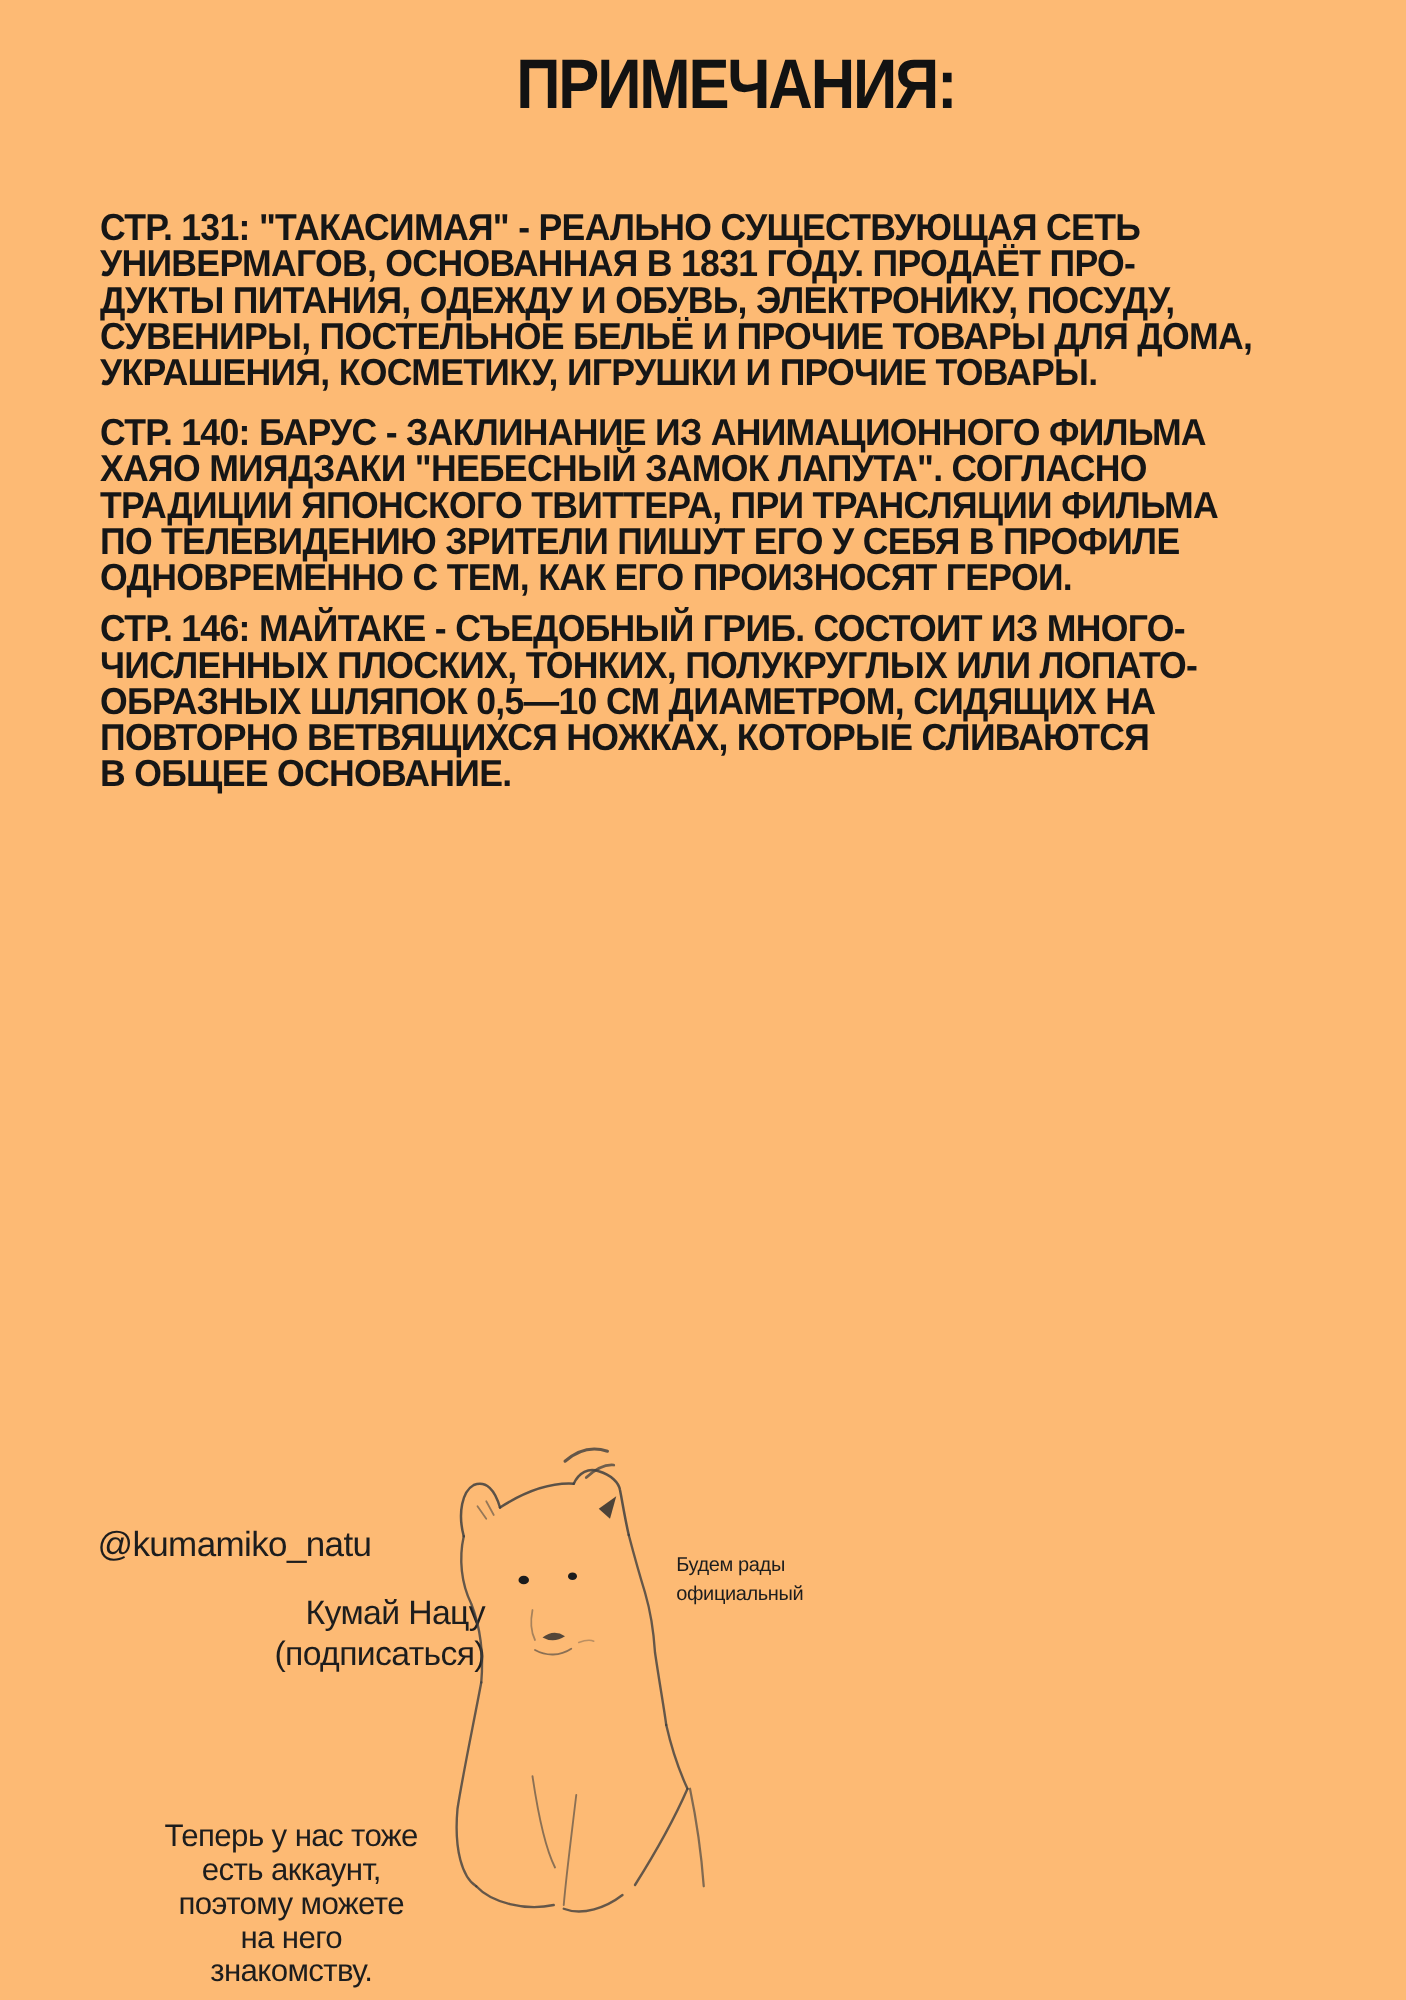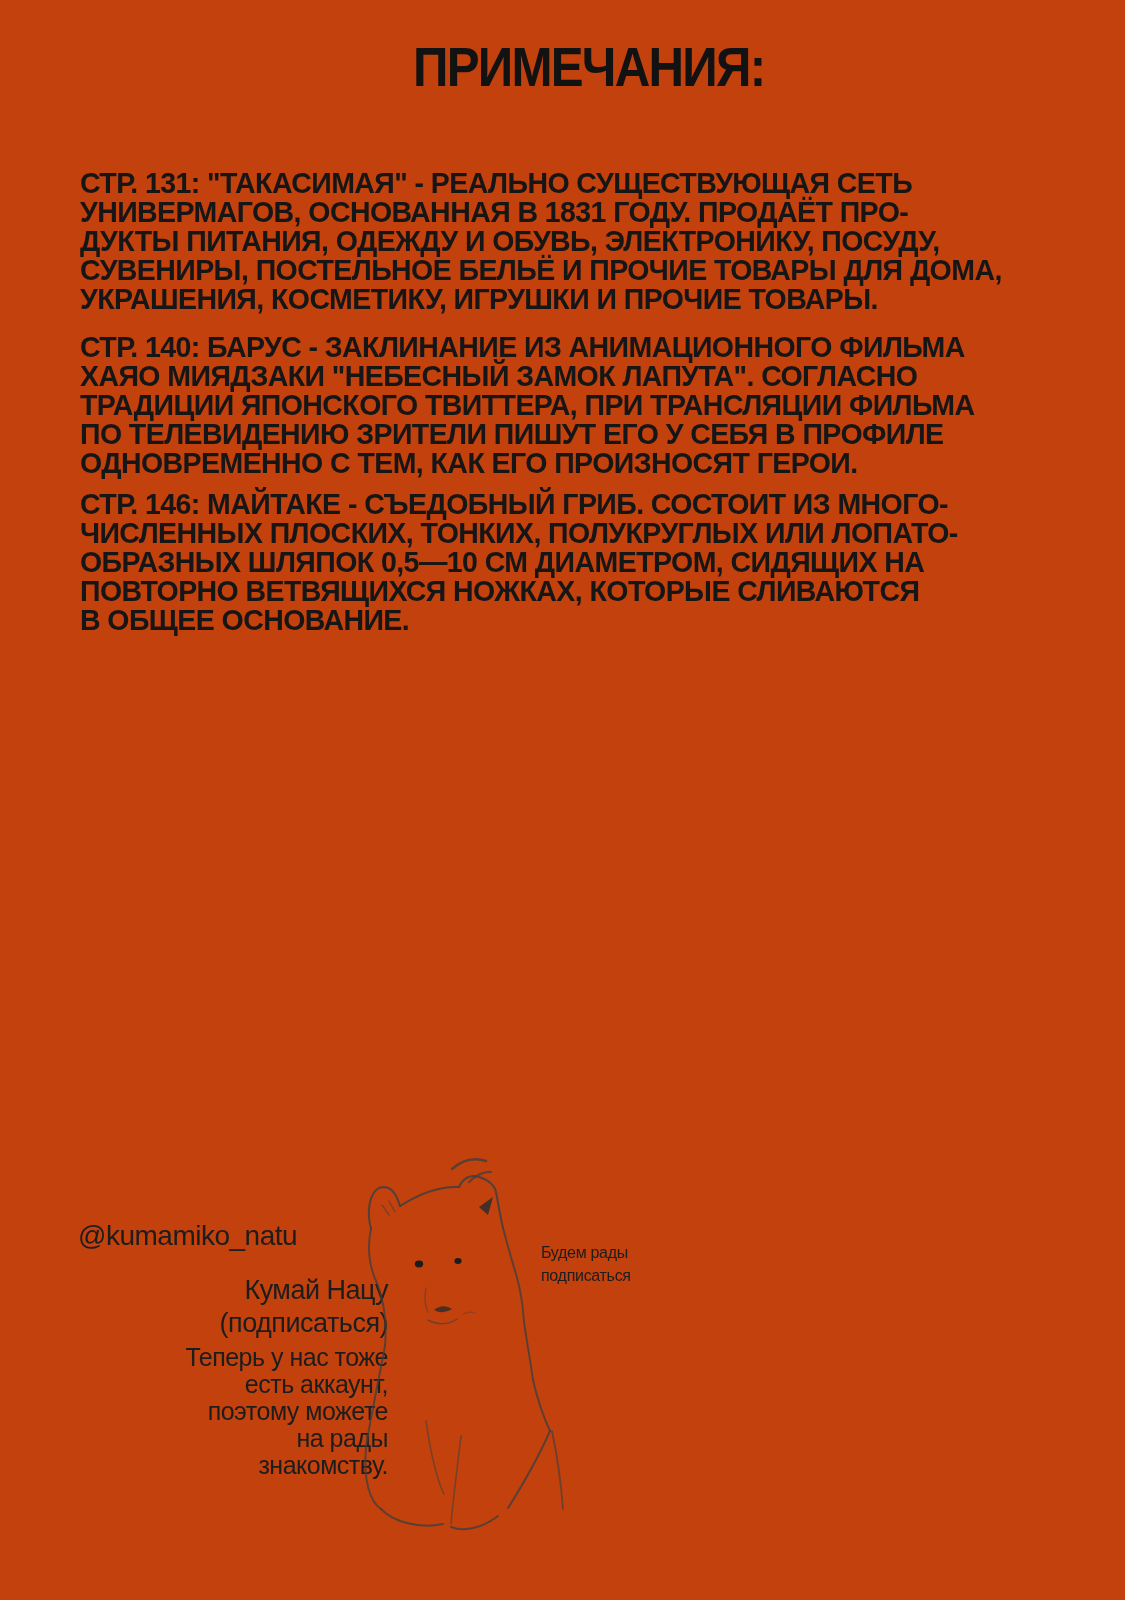--- a/index.html
+++ b/index.html
@@ -1,38 +1,38 @@
 <!DOCTYPE html>
 <html><head>
 <meta charset="utf-8">
 <style>
   html,body{margin:0;padding:0;background:#d8d8d8;}
   .page{
     position:relative;width:1125px;height:1600px;margin:0 auto;
-    background:#c2410c;overflow:hidden;
+    background:#fdba74;overflow:hidden;
     font-family:"Liberation Sans", sans-serif;color:#141414;
   }
   .page-title{
     position:absolute;left:413px;top:34px;
     font-size:56px;font-weight:bold;letter-spacing:-2px;white-space:nowrap;
     transform:scaleX(0.88);transform-origin:left top;color:#121212;
   }
   .note{
     position:absolute;left:80px;
     font-size:30px;font-weight:bold;line-height:29px;letter-spacing:-0.6px;
     white-space:nowrap;transform:scaleX(0.95);transform-origin:left top;
     color:#161616;
   }
   .note-1{top:168px}
   .note-2{top:332px}
   .note-3{top:489px}
   .hand{position:absolute;color:#1d1d1d;font-weight:normal;}
   .handle{left:78px;top:1220px;width:310px;text-align:left;font-size:28px;letter-spacing:-0.5px;}
   .account{left:78px;top:1274px;width:310px;text-align:right;font-size:27px;line-height:33px;letter-spacing:-0.5px;}
-  .subscribe{left:78px;top:1344px;width:310px;text-align:right;font-size:25px;line-height:27px;letter-spacing:-0.5px;}
+  .subscribe{left:78px;top:1456px;width:310px;text-align:center;font-size:25px;line-height:27px;letter-spacing:-0.5px;}
   .bear-caption{left:541px;top:1241px;font-size:16px;line-height:23px;letter-spacing:-0.3px;}
   .bear-wrap{position:absolute;left:330px;top:1125px;width:310px;height:480px;}
 </style>
 </head>
 <body>
 
 <div class="page">
 
   <div class="page-title">ПРИМЕЧАНИЯ:</div>
 
@@ -60,26 +60,26 @@
 
   <div class="hand handle">@kumamiko_natu</div>
   <div class="hand account">
       <div>Кумай Нацу</div>
       <div>(подписаться)</div>
     </div>
   <div class="hand subscribe">
       <div>Теперь у нас тоже</div>
       <div>есть аккаунт,</div>
       <div>поэтому можете</div>
-      <div>на рады</div>
+      <div>на него</div>
       <div>знакомству.</div>
     </div>
   <div class="hand bear-caption">
       <div>Будем рады</div>
-      <div>подписаться</div>
+      <div>официальный</div>
     </div>
 
   <div class="bear-wrap">
     <svg viewBox="0 0 310 480" width="310" height="480" xmlns="http://www.w3.org/2000/svg">
       <g fill="none" stroke="#3f3f3f" stroke-linecap="round" stroke-linejoin="round">
 
         <path d="M122,44 Q138,30 156,36" stroke-width="2.4" opacity="0.8"></path>
         <path d="M139,57 Q151,46 161,47" stroke-width="2.2" opacity="0.75"></path>
 
         <path d="M41,104 C36,85 40,68 49,63 C59,59 66,67 70,81" stroke-width="2" opacity="0.85"></path>

